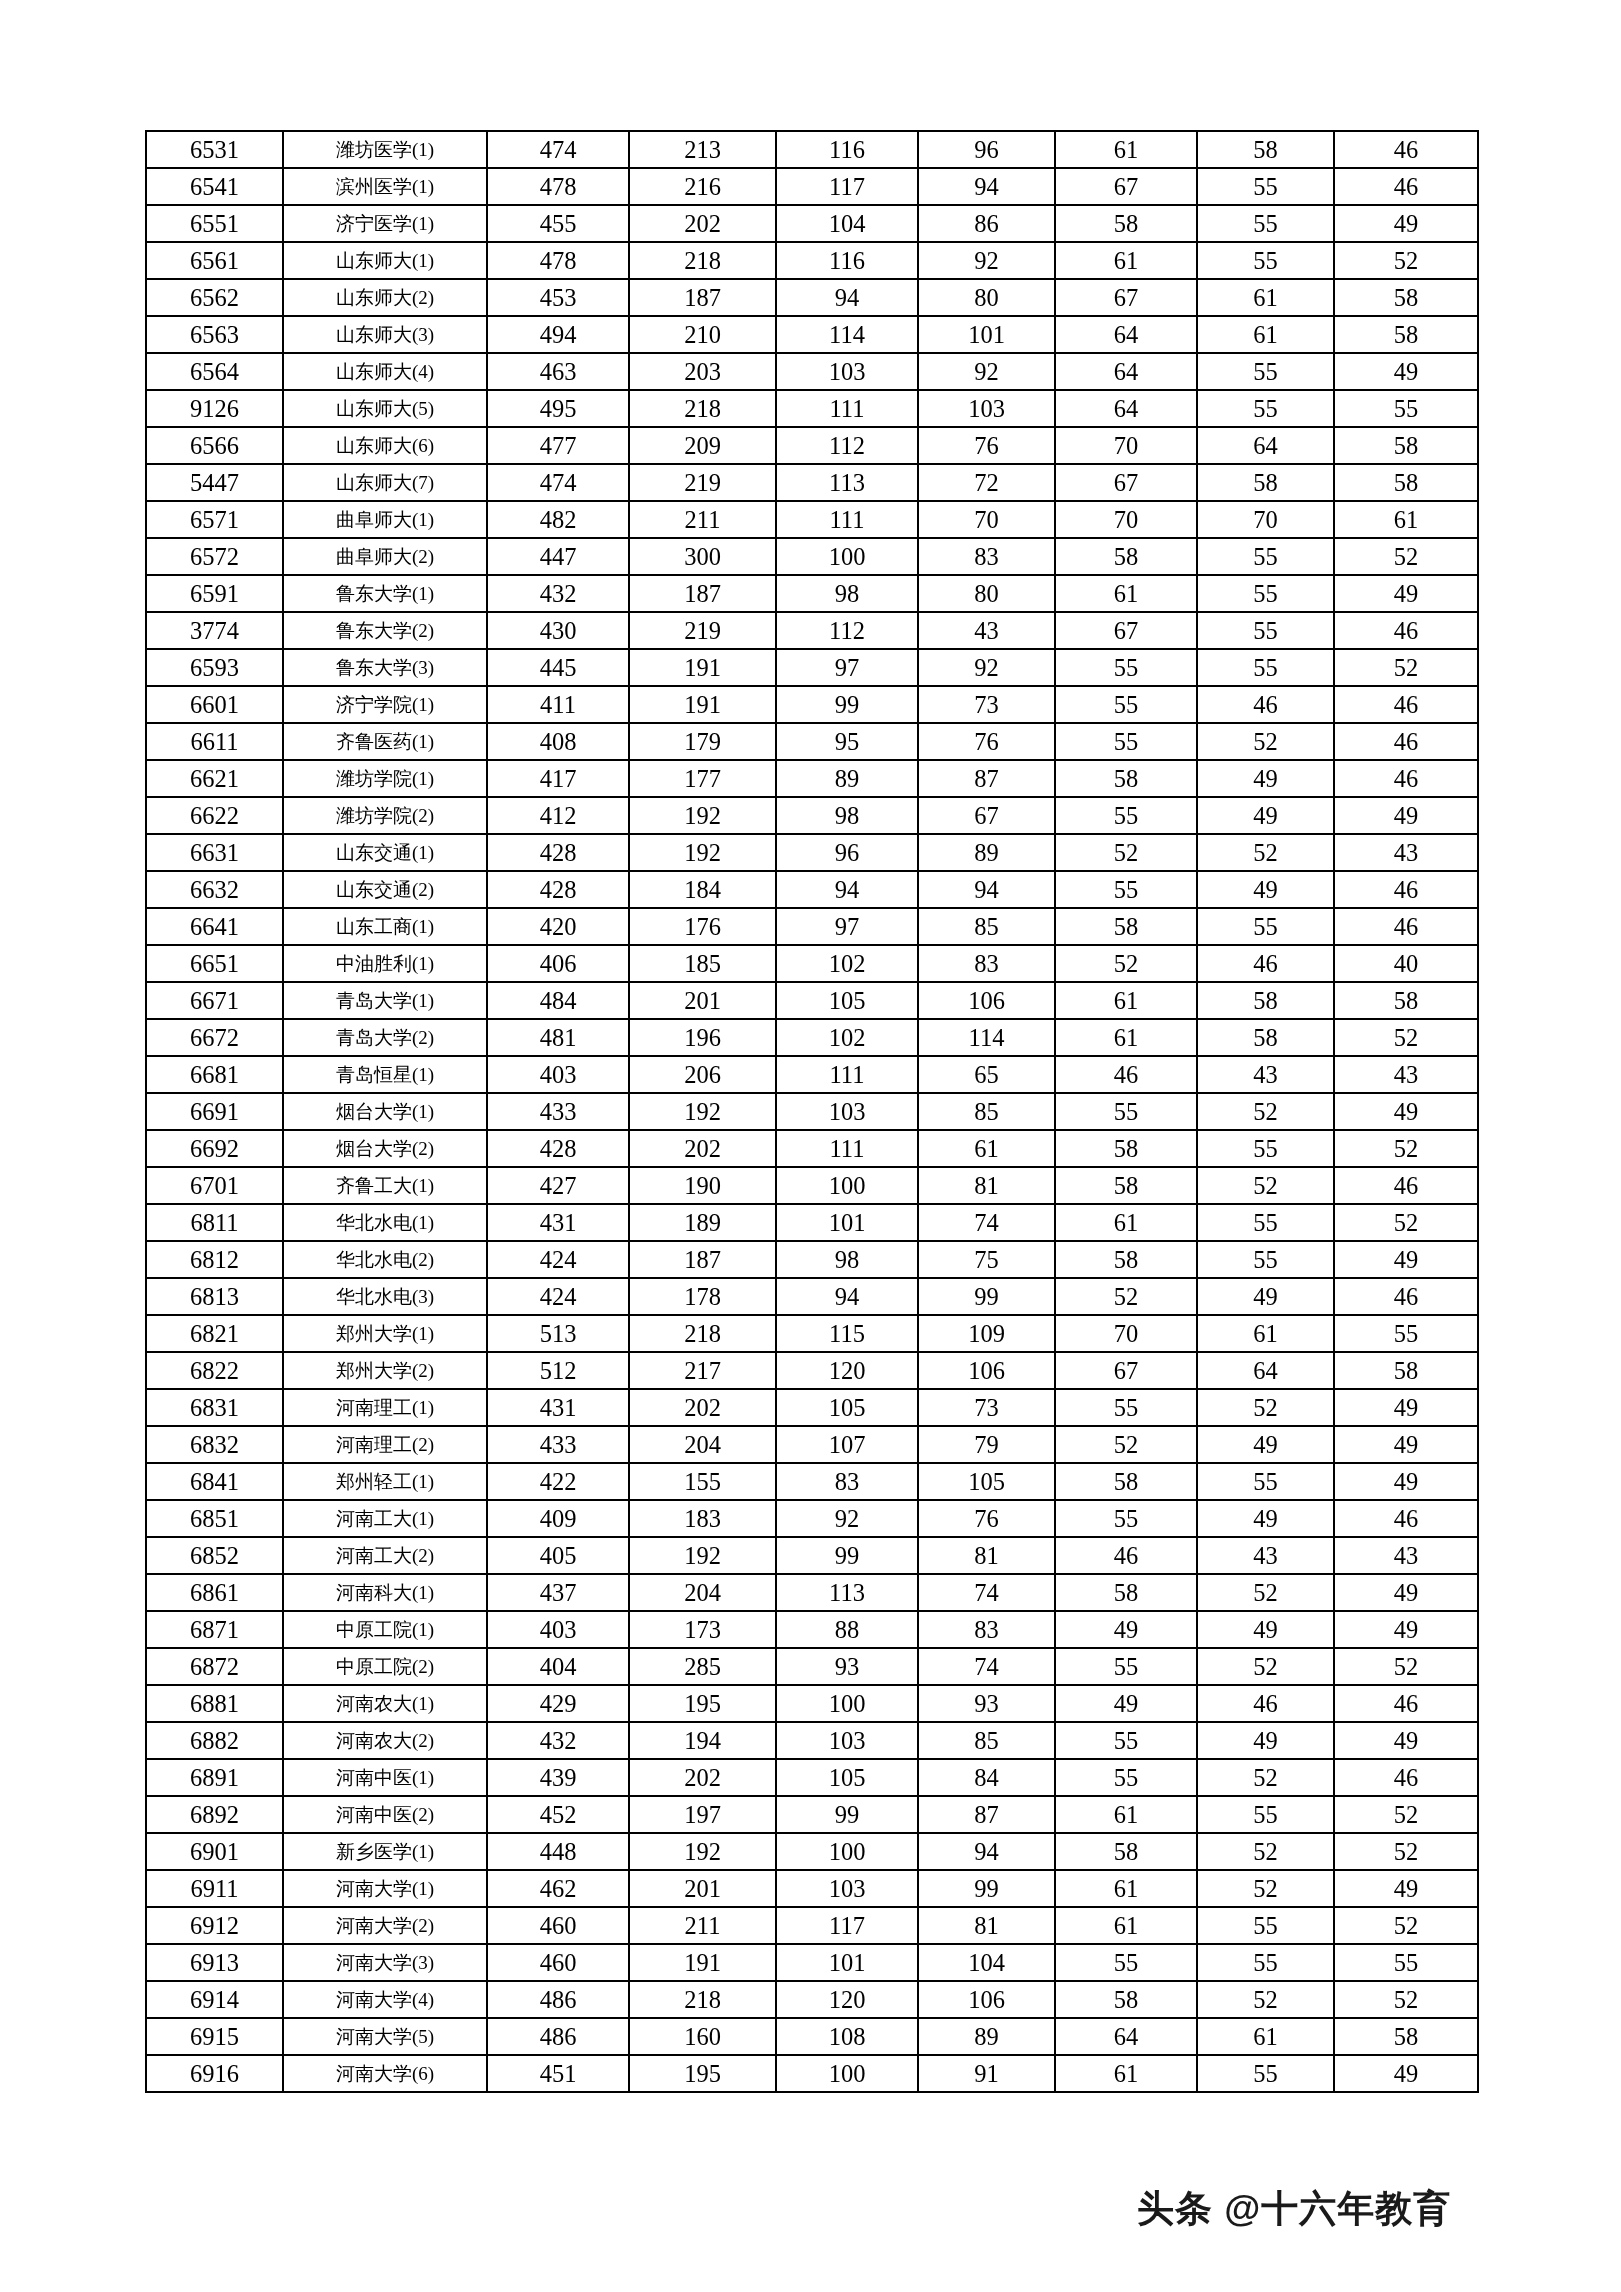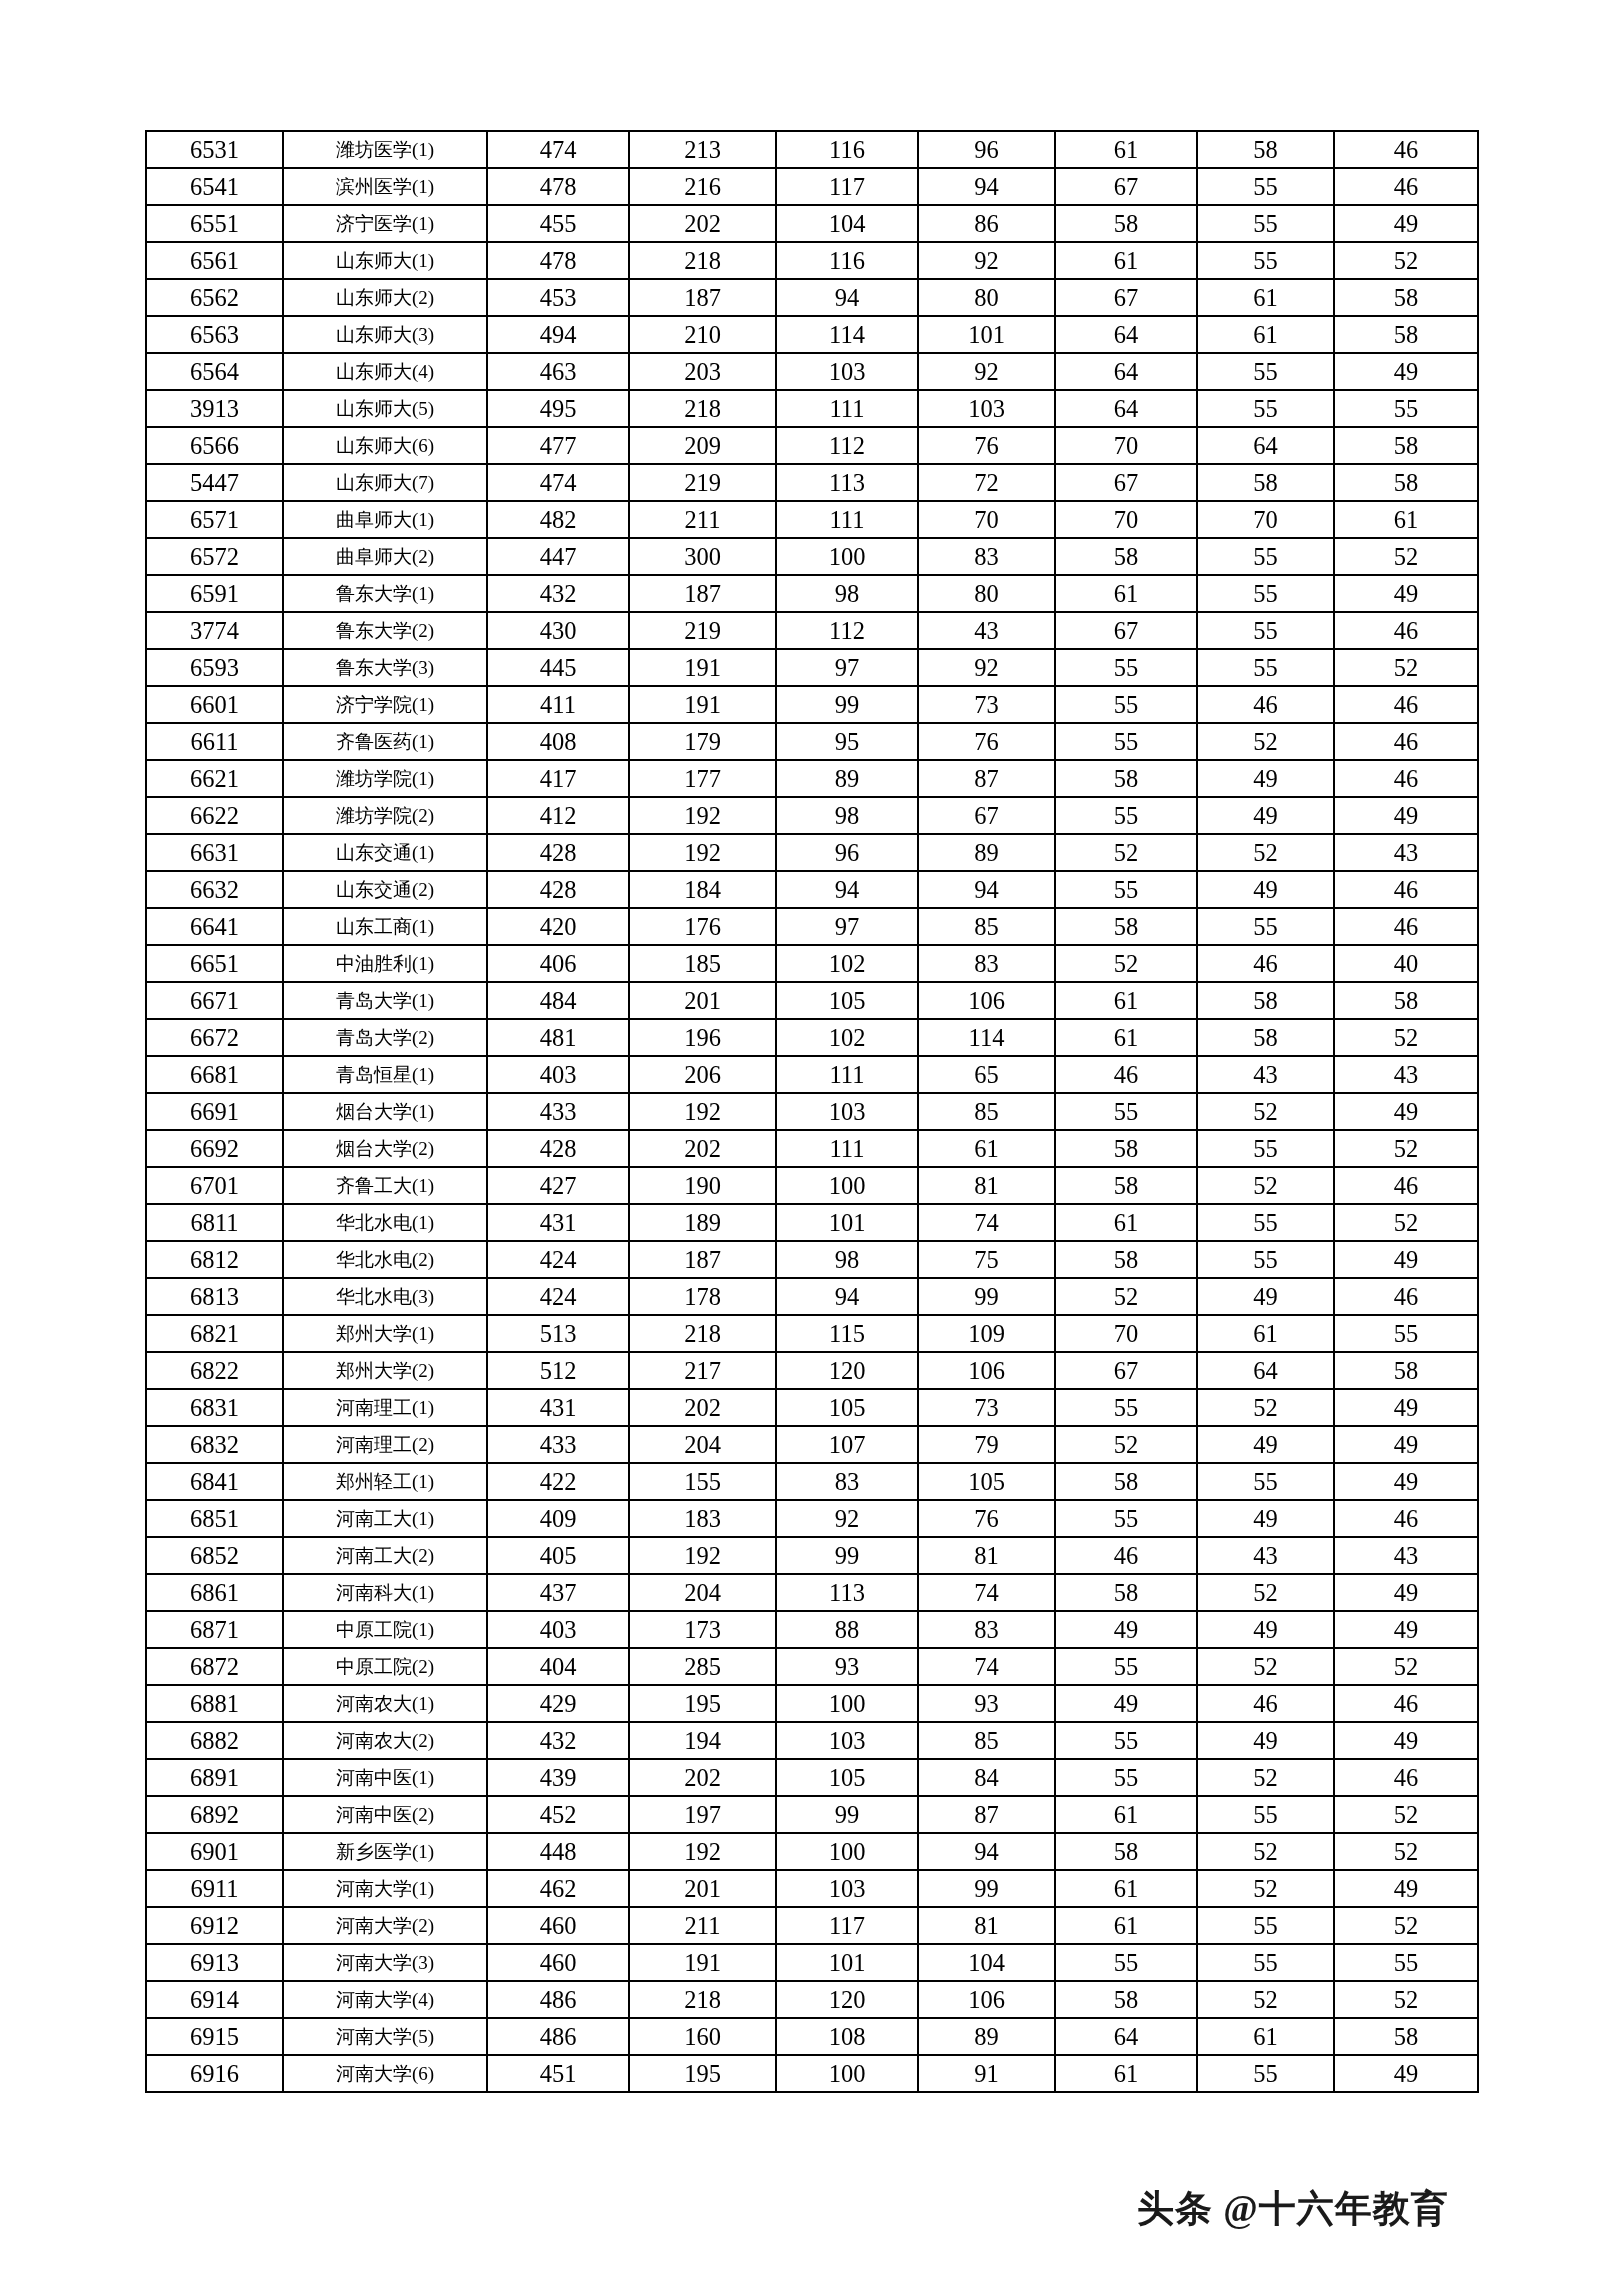--- a/index.html
+++ b/index.html
@@ -65,21 +65,21 @@
     color: transparent;
   }
 
   #watermark {
     position: absolute;
     left: 1137px;
     top: 2184px;
     font-size: 37px;
     font-weight: 700;
     color: #1a1a1a;
-    font-family: Liberation Serif, serif;
+    font-family: Liberation Sans, sans-serif;
     letter-spacing: 1px;
     white-space: nowrap;
   }
 </style>
 </head>
 <body>
 
 <div id="page">
 
   <table id="score-table">
@@ -173,21 +173,21 @@
           <td>463</td>
           <td>203</td>
           <td>103</td>
           <td>92</td>
           <td>64</td>
           <td>55</td>
           <td>49</td>
           <td>0</td>
         </tr>
         <tr>
-          <td>3913</td>
+          <td>9126</td>
           <td class="school">山东师大(5)</td>
           <td>495</td>
           <td>218</td>
           <td>111</td>
           <td>103</td>
           <td>64</td>
           <td>55</td>
           <td>55</td>
           <td>0</td>
         </tr>

